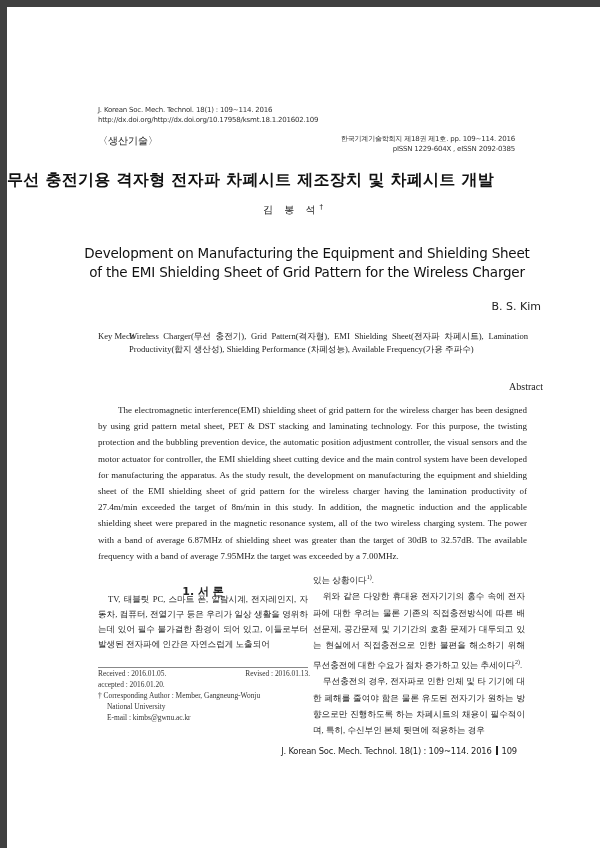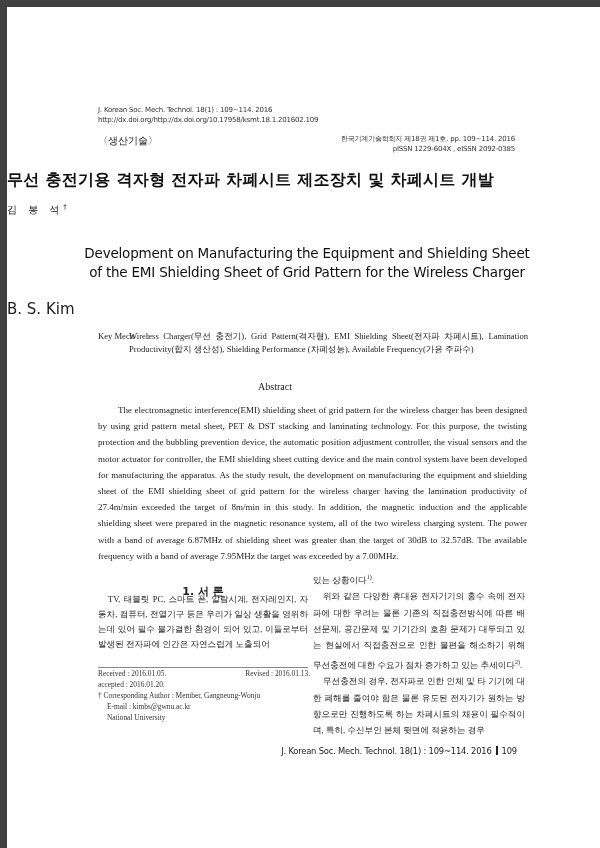--- a/index.html
+++ b/index.html
@@ -7,29 +7,29 @@
   .page {
     position: absolute; left: 0; top: 0; width: 598px; height: 846px;
     border: 7px solid #404040; background: #fff; color: #222;
   }
   .sans { font-family: "DejaVu Sans", sans-serif; }
   .serif { font-family: "Liberation Serif", serif; }
   .hdr-left { position: absolute; left: 91px; top: 98px; font-size: 7px; line-height: 10px; color: #333; letter-spacing: -0.2px; }
   .hdr-right { position: absolute; right: 90px; top: 98px; font-size: 7px; line-height: 10px; color: #333; text-align: right; letter-spacing: -0.2px; margin-top: 29px; }
   .section-label { position: absolute; left: 91px; top: 127px; font-size: 10px; color: #222; }
   .kr-title { position: absolute; left: 0; width: 600px; top: 163px; text-align: left; font-size: 16px; font-weight: bold; color: #111; letter-spacing: 0.3px; }
-  .kr-author { position: absolute; left: 0; width: 572px; top: 196px; text-align: left; font-size: 10px; color: #222; letter-spacing: 4px; }
+  .kr-author { position: absolute; left: 0; width: 572px; top: 196px; text-align: center; font-size: 10px; color: #222; letter-spacing: 4px; }
   .kr-author sup { font-size: 7px; letter-spacing: 0; }
   .en-title { position: absolute; left: 0; width: 600px; top: 237px; text-align: center; font-size: 13.5px; line-height: 19px; color: #111; letter-spacing: -0.2px; }
-  .en-author { position: absolute; left: 0; width: 534px; top: 293px; text-align: left; font-size: 15px; color: #222; }
+  .en-author { position: absolute; left: 0; width: 534px; top: 293px; text-align: right; font-size: 11px; color: #222; }
   .keywords { position: absolute; left: 91px; top: 323px; width: 430px; font-size: 8.6px; line-height: 13px; color: #222; }
   .keywords .kw-label { position: absolute; left: 0; top: 0; }
   .keywords .kw-colon { position: absolute; left: 49px; top: 0; }
   .keywords .kw-body { margin-left: 31px; text-align: justify; }
-  .abstract-heading { position: absolute; left: 0; width: 536px; top: 374px; text-align: center; font-size: 10px; color: #222; }
+  .abstract-heading { position: absolute; left: 0; width: 536px; top: 374px; text-align: right; font-size: 10px; color: #222; }
   .abstract-body { position: absolute; left: 91px; top: 395px; width: 429px; font-size: 9px; line-height: 16.2px; color: #222; text-align: justify; text-indent: 20px; margin: 0; }
   .sec-heading { position: absolute; left: 91px; width: 210px; top: 565px; text-align: center; font-size: 11px; font-weight: bold; color: #222; margin-top: 12px; }
   .col-left { position: absolute; left: 91px; top: 585px; width: 210px; font-size: 8.6px; line-height: 15px; color: #222; text-align: justify; margin: 0; text-indent: 10px; }
   .col-right { position: absolute; left: 306px; top: 562px; width: 212px; font-size: 8.6px; line-height: 16.4px; color: #222; text-align: justify; }
   .col-right p { margin: 0; }
   .col-right p.indent { text-indent: 10px; }
   .footnote-rule { position: absolute; left: 91px; top: 660px; width: 210px; height: 0; border-top: 1px solid #888; }
   .footnote { position: absolute; left: 91px; top: 661px; width: 212px; font-size: 7.4px; line-height: 11px; color: #333; }
   .footnote .row { display: flex; justify-content: space-between; align-items: center; }
   .footnote .fn-indent { padding-left: 9px; }
@@ -83,22 +83,22 @@
   <div class="footnote serif">
     <div class="row">
       <span>Received : 2016.01.05.</span>
       <span>Revised :  2016.01.13.</span>
     </div>
     <div>accepted : 2016.01.20.</div>
     <div>
       <span>†</span>
       <span>Corresponding Author : Member, Gangneung-Wonju</span>
     </div>
+    <div class="fn-indent">National University</div>
     <div class="fn-indent">E-mail : kimbs@gwnu.ac.kr</div>
-    <div class="fn-indent">National University</div>
   </div>
 
   <div class="col-right serif">
     <p><span>있는 상황이다</span><sup class="ref">1)</sup><span>.</span></p>
     <p class="indent"><span>위와 같은 다양한 휴대용 전자기기의 홍수 속에 전자파에 대한 우려는 물론 기존의 직접충전방식에 따른 배선문제, 공간문제 및 기기간의 호환 문제가 대두되고 있는 현실에서 직접충전으로 인한 불편을 해소하기 위해 무선충전에 대한 수요가 점차 증가하고 있는 추세이다</span><sup class="ref">2)</sup><span>.</span></p>
     <p class="indent">무선충전의 경우, 전자파로 인한 인체 및 타 기기에 대한 폐해를 줄여야 함은 물론 유도된 전자기가 원하는 방향으로만 진행하도록 하는 차폐시트의 채용이 필수적이며, 특히, 수신부인 본체 뒷면에 적용하는 경우</p>
   </div>
 
   <div class="footer-line sans">
     <span>J. Korean Soc. Mech. Technol. 18(1) : 109~114. 2016</span><span class="bar"></span><span>109</span>

